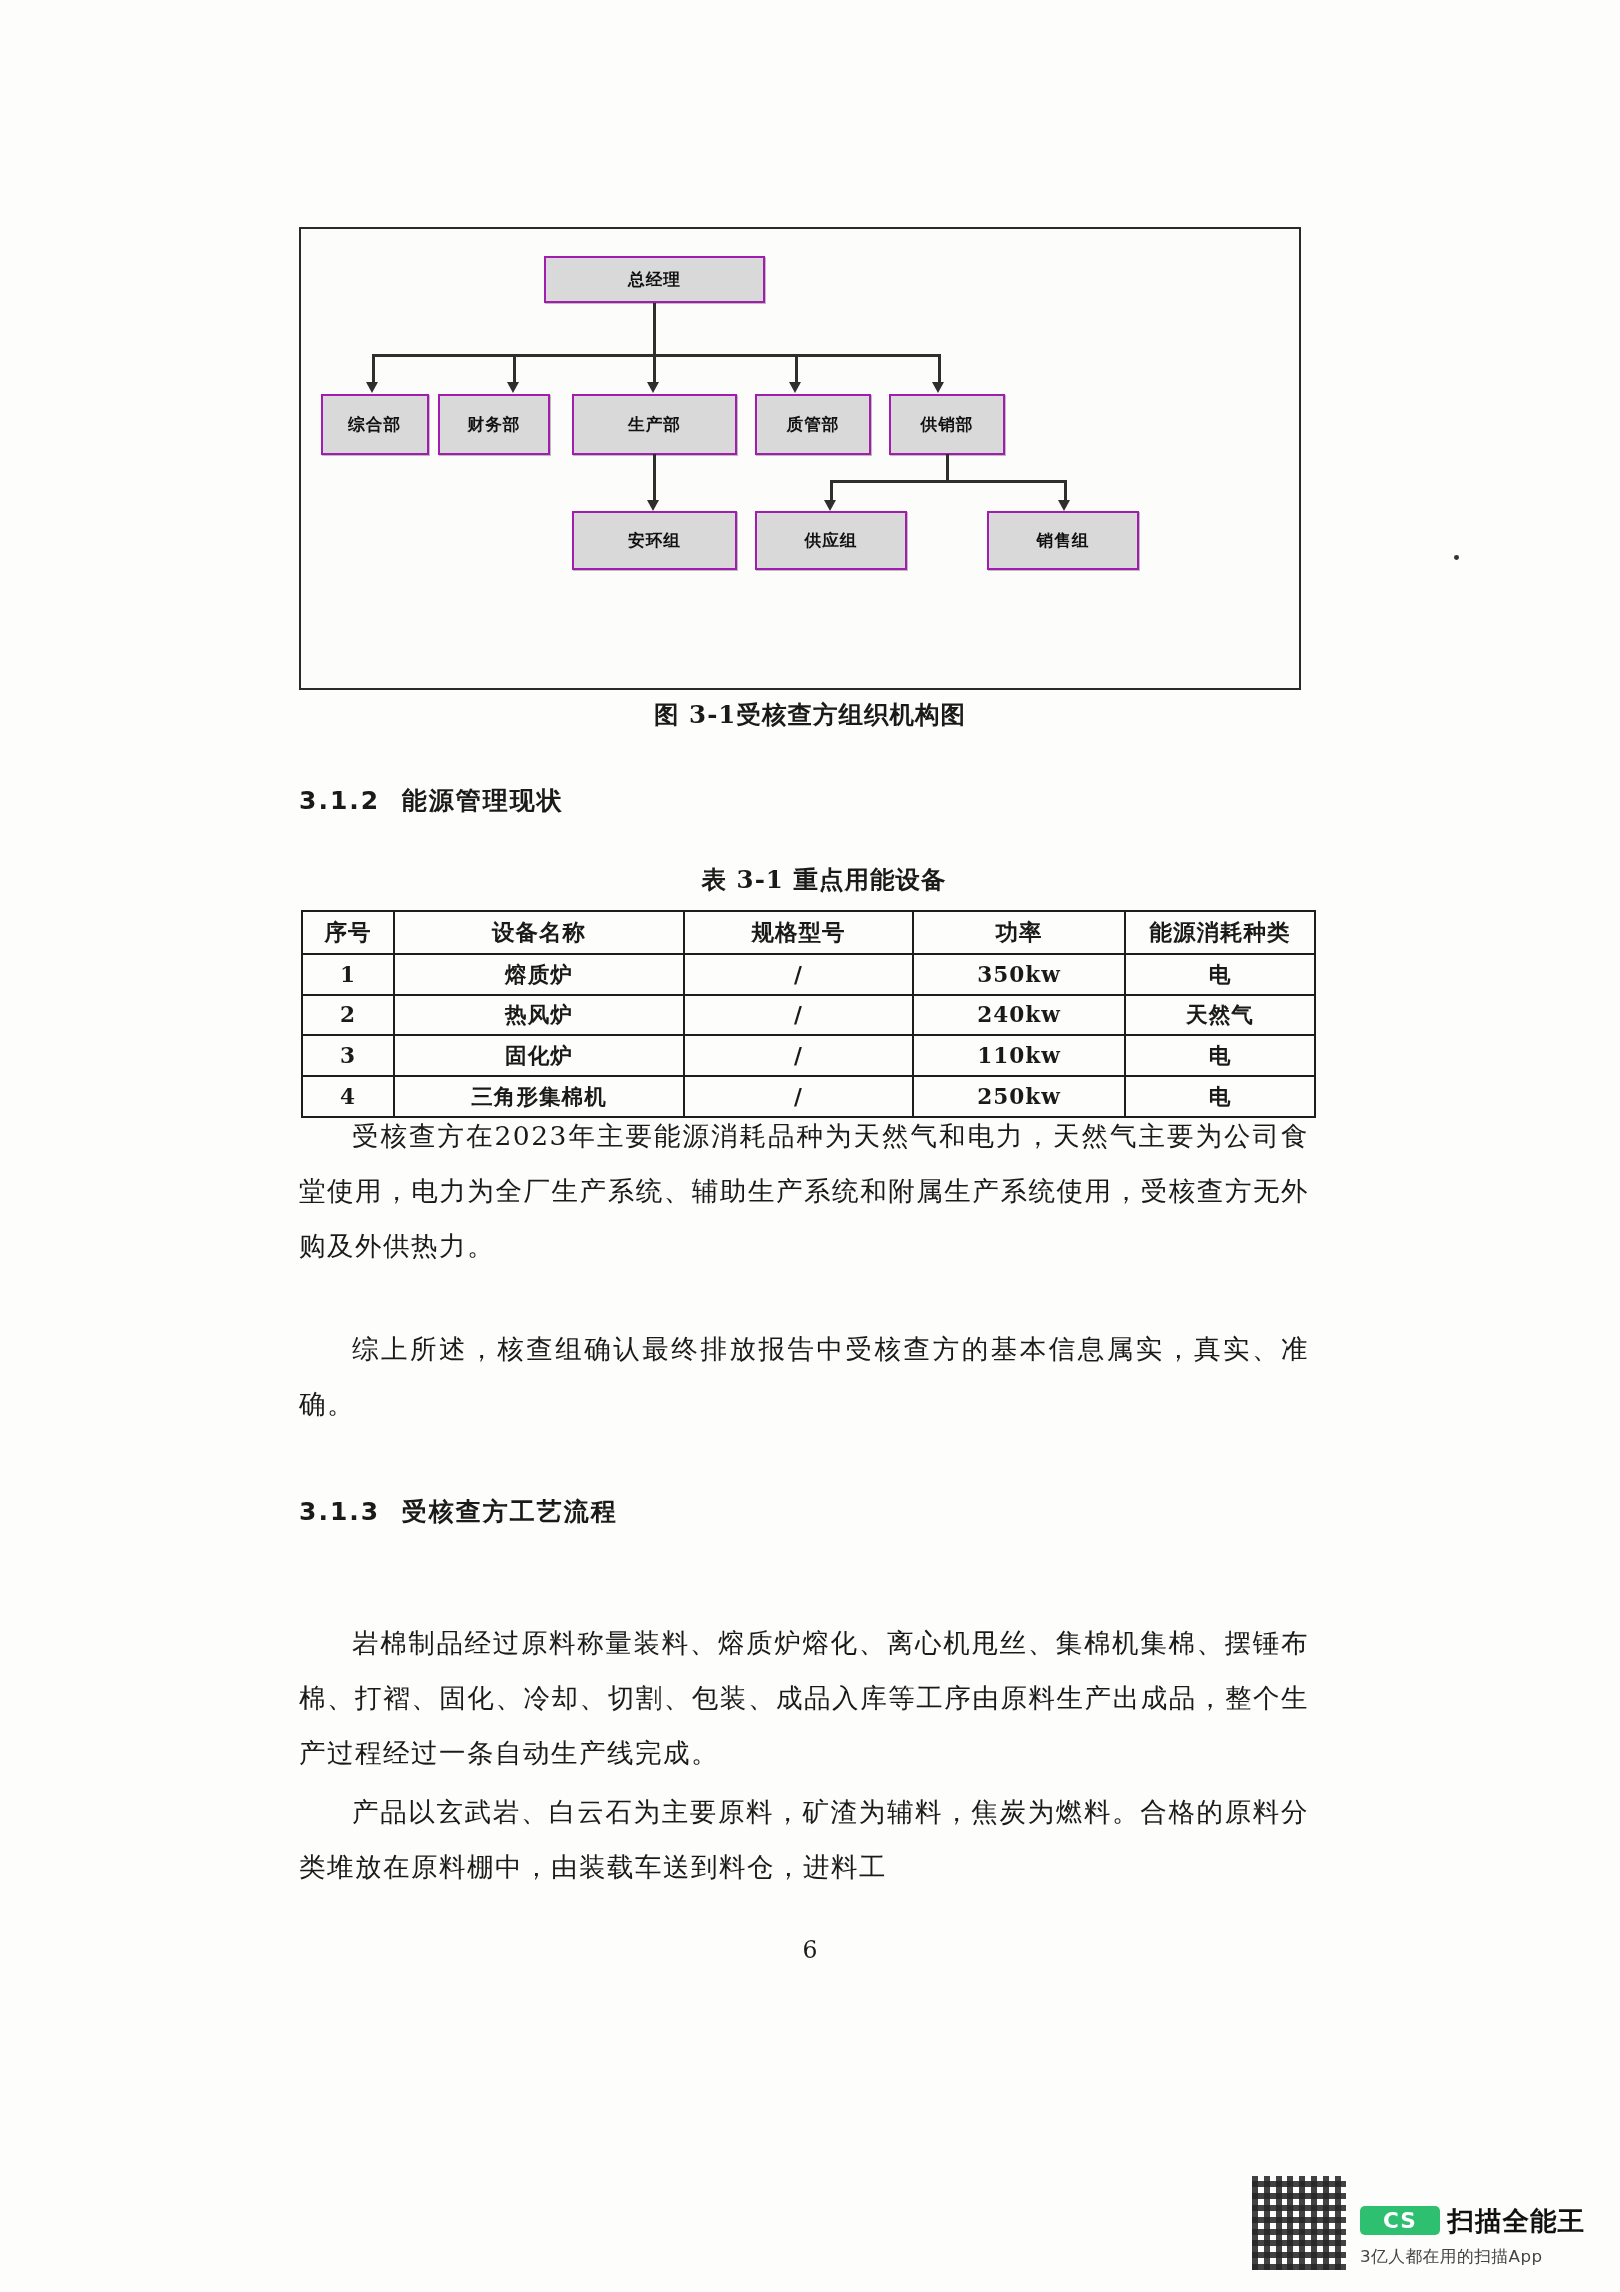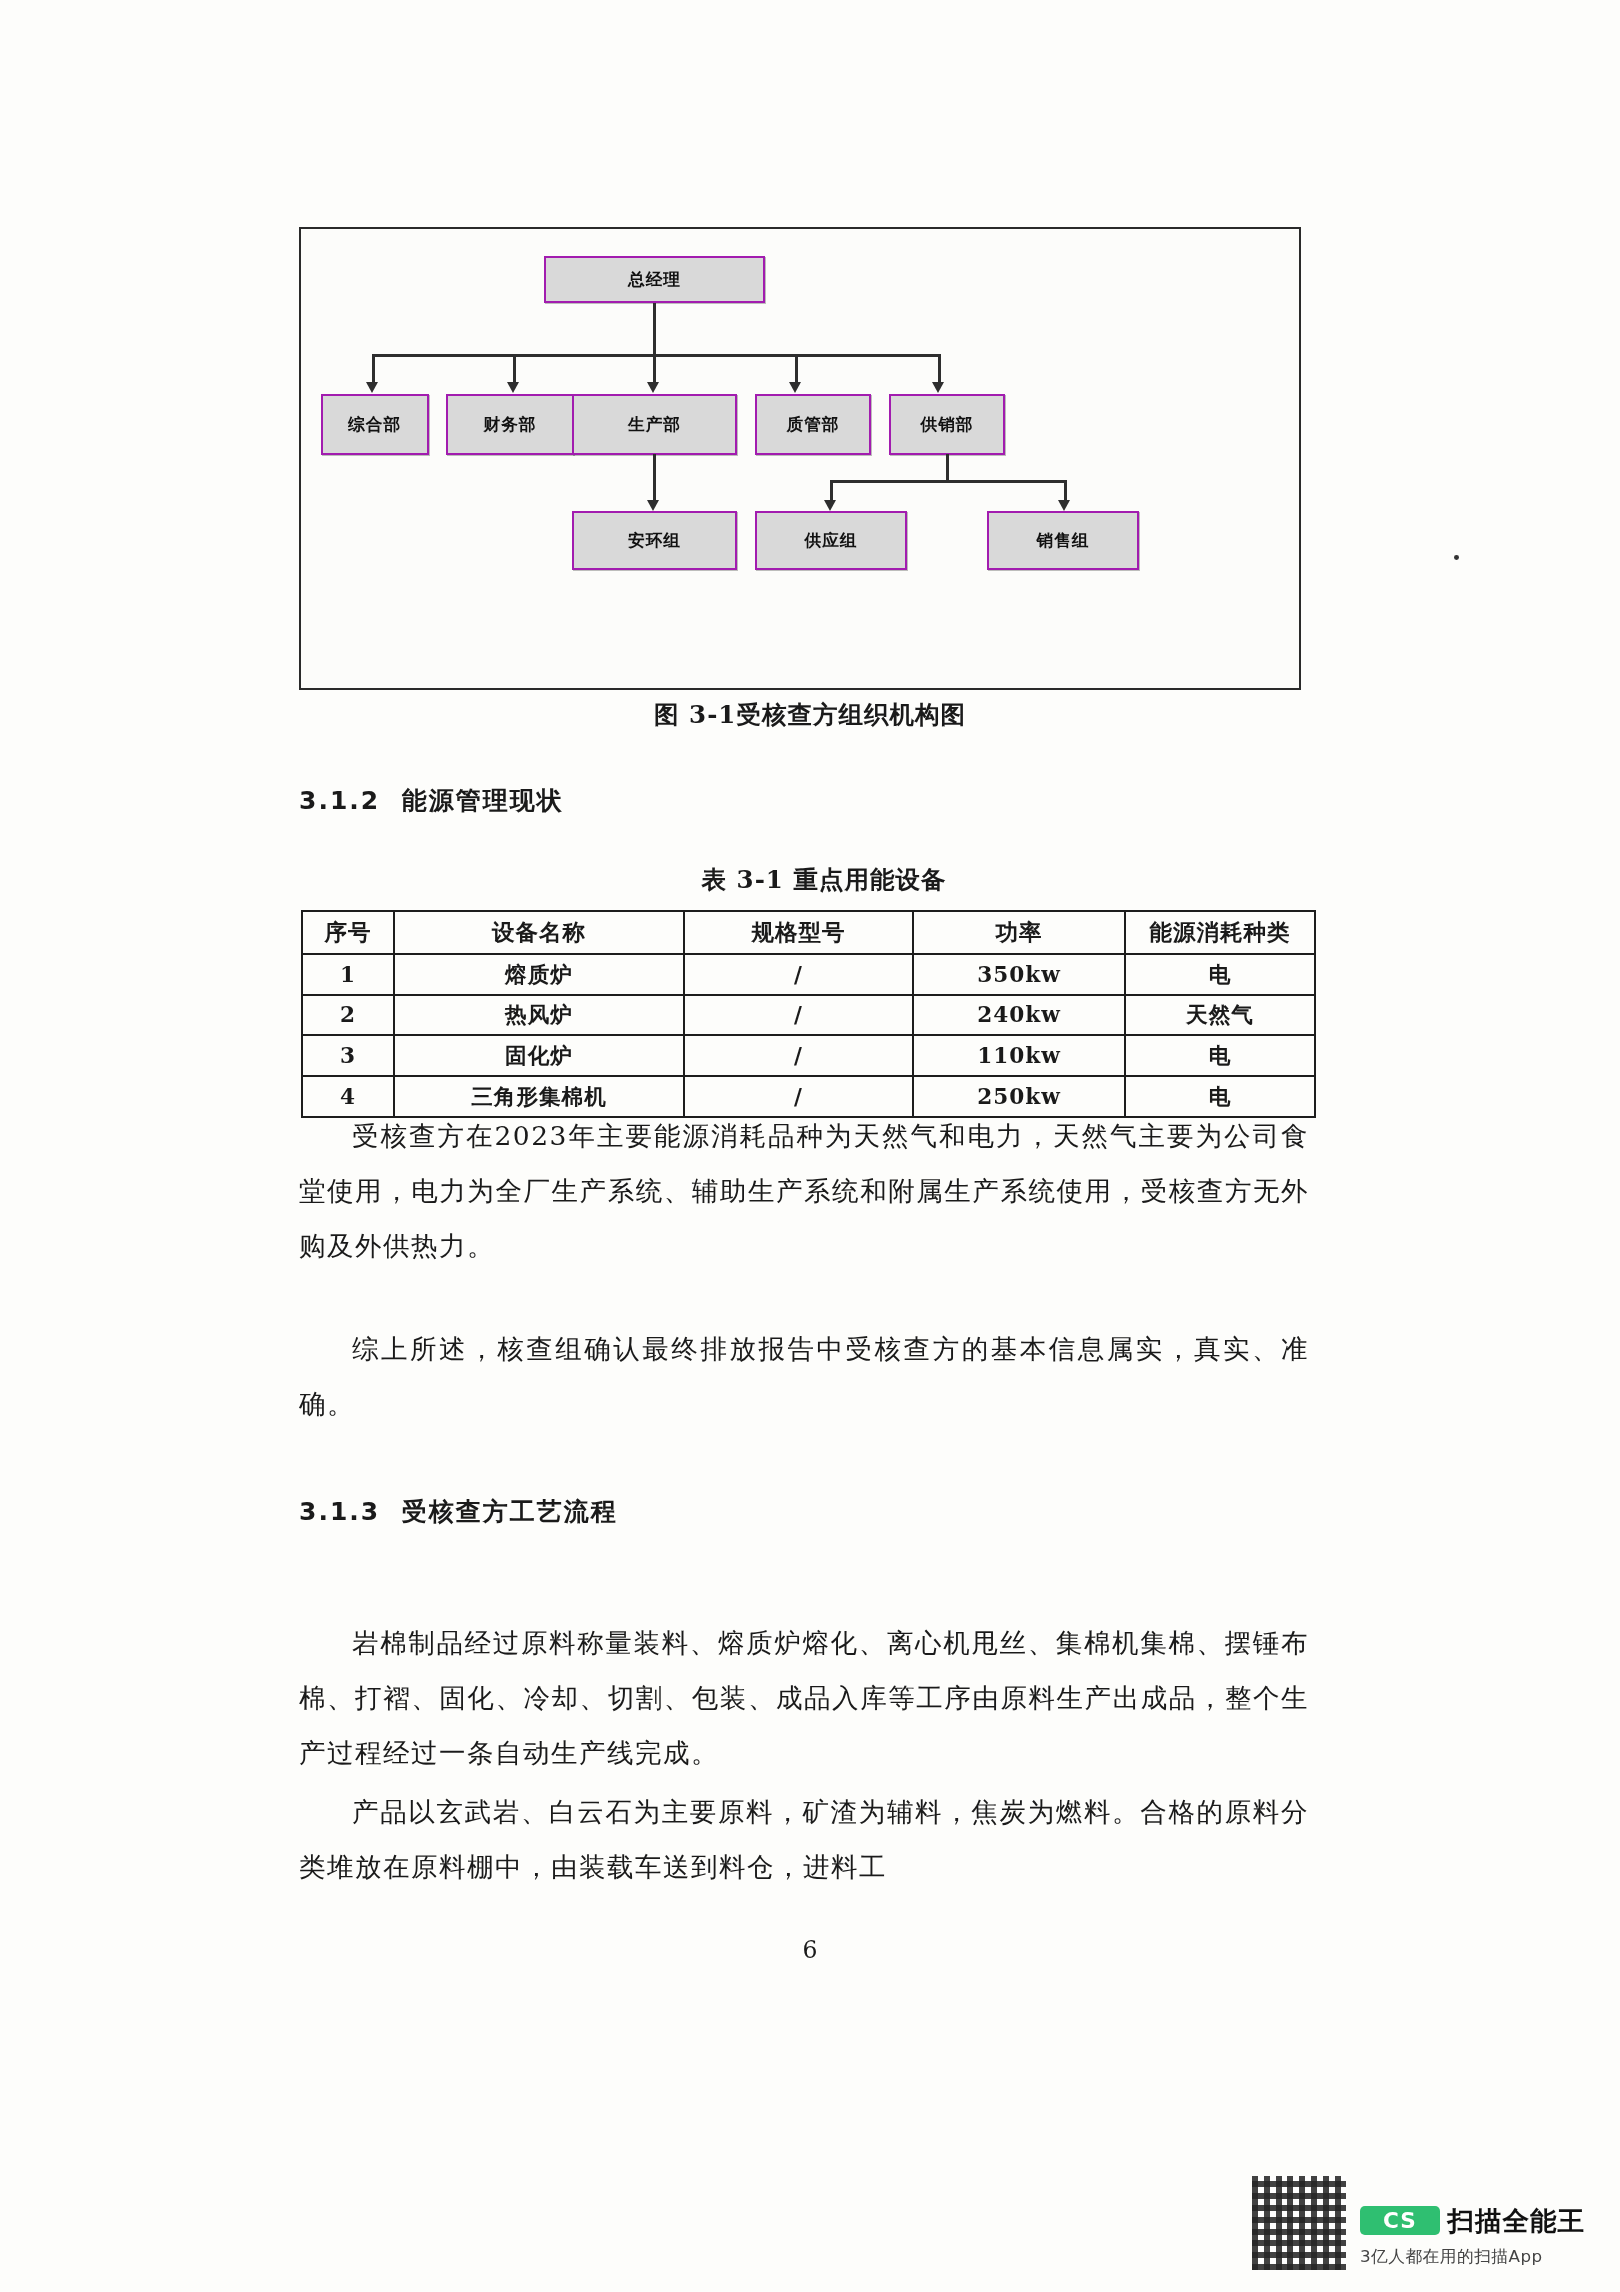--- a/index.html
+++ b/index.html
@@ -210,21 +210,21 @@
     <div class="conn" style="left: 352px; top: 125px; width: 2.9px; height: 29px;"></div>
     <div class="arrow-down" style="left: 346px; top: 153px;"></div>
 
     <div class="conn" style="left: 494px; top: 125px; width: 2.9px; height: 29px;"></div>
     <div class="arrow-down" style="left: 488px; top: 153px;"></div>
 
     <div class="conn" style="left: 637px; top: 125px; width: 2.9px; height: 29px;"></div>
     <div class="arrow-down" style="left: 631px; top: 153px;"></div>
 
     <div class="node" style="left: 19.6px; top: 165px; width: 108px; height: 61px;">综合部</div>
-    <div class="node" style="left: 145px; top: 165px; width: 128px; height: 61px;">财务部</div>
+    <div class="node" style="left: 137px; top: 165px; width: 112px; height: 61px;">财务部</div>
     <div class="node" style="left: 271px; top: 165px; width: 165px; height: 61px;">生产部</div>
     <div class="node" style="left: 454px; top: 165px; width: 116px; height: 61px;">质管部</div>
     <div class="node" style="left: 588px; top: 165px; width: 116px; height: 61px;">供销部</div>
 
     <div class="conn" style="left: 352px; top: 225px; width: 2.9px; height: 47px;"></div>
     <div class="arrow-down" style="left: 346px; top: 271px;"></div>
     <div class="node" style="left: 271px; top: 282px; width: 165px; height: 59px;">安环组</div>
 
     <div class="conn" style="left: 645px; top: 225px; width: 2.9px; height: 25.5px;"></div>
     <div class="conn" style="left: 529px; top: 251px; width: 235px; height: 2.9px;"></div>

